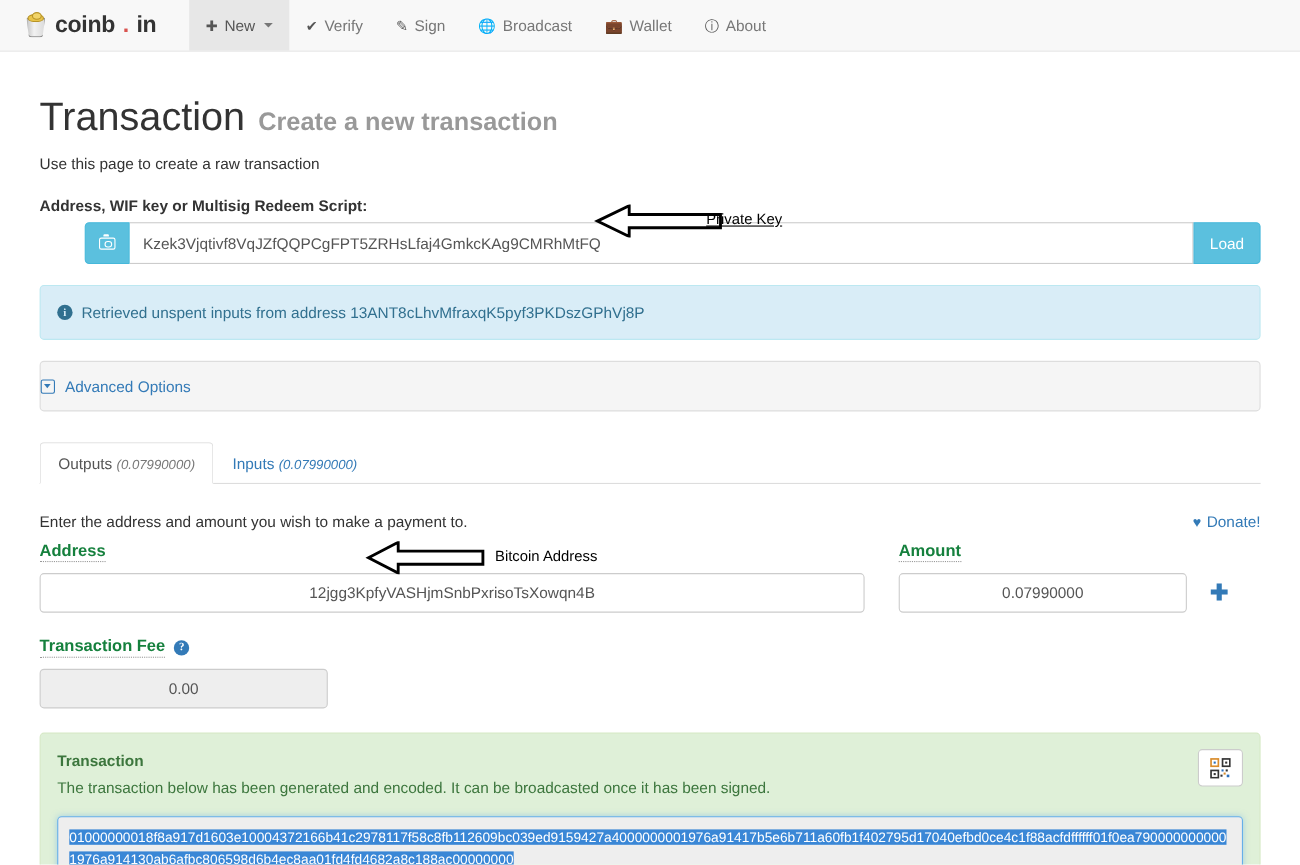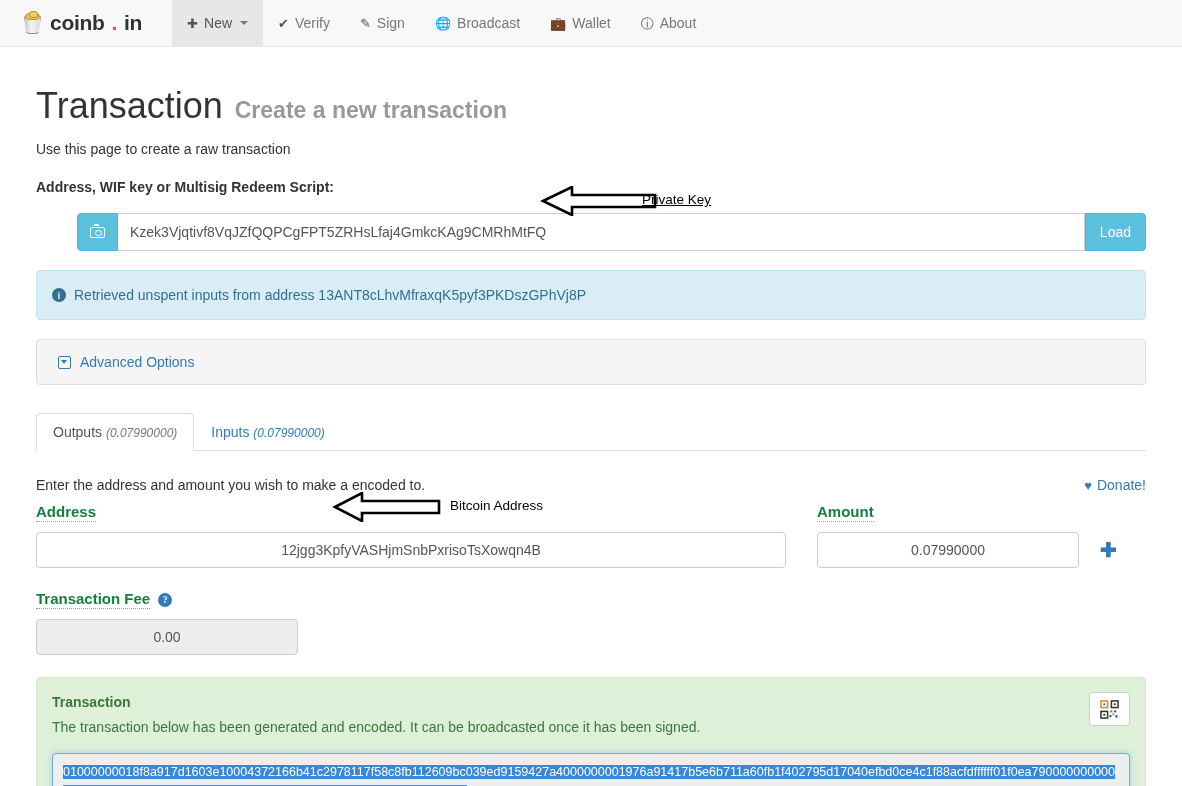--- a/index.html
+++ b/index.html
@@ -61,21 +61,21 @@
   h1.title {
     font-size:36px; font-weight:normal; color:#333; margin:0;
     display:flex; align-items:baseline; gap:12px;
   }
   h1.title small { font-size:23px; color:#999;font-weight:bold; }
   .lead { margin:14px 0 0 0; font-size:14px; color:#333; }
 
   .form-label { font-weight:bold; font-size:14px; color:#333; margin-top:22px; display:block; }
 
   
-  .input-group { display:flex; margin-top:18px; height:38px; position:relative;padding-left:41px; }
+  .input-group { display:flex; margin-top:7px; height:38px; position:relative;padding-left:41px; }
   .igaddon {
     width:41px; background:#5bc0de; border:1px solid #46b8da;
     border-radius:4px 0 0 4px; display:flex; align-items:center; justify-content:center;
   }
   .cam {
     width:15px; height:11px; border:1.6px solid #fff; border-radius:2px; position:relative;
   }
   .cam:before {
     content:""; position:absolute; left:3px; top:-3.6px; width:5px; height:2px;
     background:#fff; border-radius:1px 1px 0 0;
@@ -103,21 +103,21 @@
   }
   .ic-info {
     width:14px; height:14px; border-radius:50%; background:#31708f; color:#d9edf7;
     font-size:10px; font-weight:bold; display:inline-flex;
     align-items:center; justify-content:center; font-family:"Liberation Serif", serif;
   }
 
   
   .panel-adv {
     margin-top:19px; background:#f5f5f5; border:1px solid #ddd; border-radius:4px;
-    padding:14px 21px; display:flex; align-items:center; gap:9px;
+    padding:14px 0; display:flex; align-items:center; gap:9px;
   }
   .ic-expand {
     width:13px; height:13px; border:1.6px solid #337ab7; border-radius:2px;
     position:relative; display:inline-block;
   }
   .ic-expand:after {
     content:""; position:absolute; left:2px; top:3.2px;
     border-left:3.3px solid transparent; border-right:3.3px solid transparent;
     border-top:4px solid #337ab7;
   }
@@ -276,21 +276,21 @@
         <span>Outputs</span>
         <span class="amt">(0.07990000)</span>
       </div>
       <div class="tab">
         <span>Inputs</span>
         <span class="amt">(0.07990000)</span>
       </div>
     </div>
 
     <div class="outrow">
-      <span class="outdesc">Enter the address and amount you wish to make a encoded to.</span>
+      <span class="outdesc">Enter the address and amount you wish to make a payment to.</span>
       <span class="donate">
         <span class="heart">♥</span>
         <span>Donate!</span>
       </span>
     </div>
 
     <div class="fields">
       <div class="field-addr">
         <span class="lbl-dotted">Address</span>
         <input class="txt" value="12jgg3KpfyVASHjmSnbPxrisoTsXowqn4B" placeholder="Address" style="">

